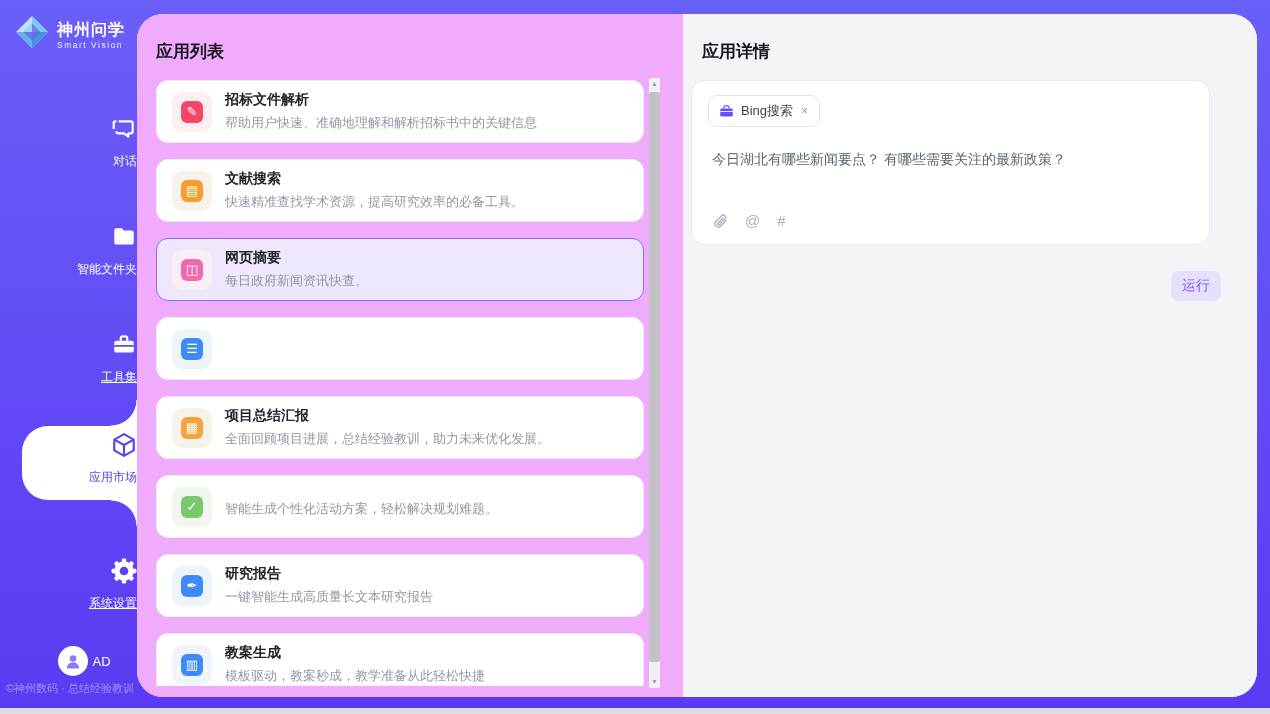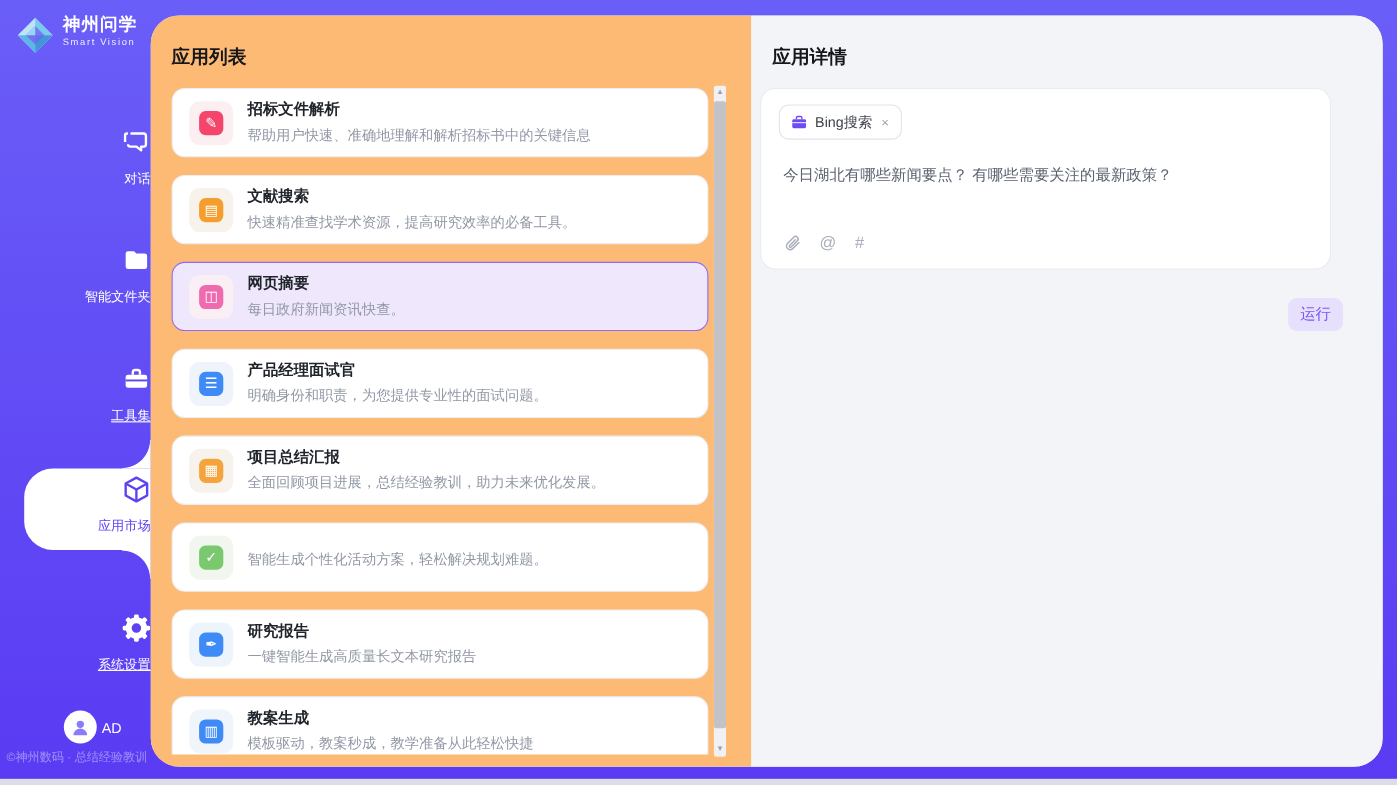--- a/index.html
+++ b/index.html
@@ -8,21 +8,21 @@
     background:#dcdde6;
     font-family:"Liberation Sans","DejaVu Sans",sans-serif;
     -webkit-font-smoothing:antialiased;
   }
   .frame{
     position:absolute;left:0;top:0;width:1270px;height:708px;
     background:linear-gradient(180deg,#6a5ef8 0%,#5a3bf3 100%);
   }
   
   .sidebar{position:absolute;left:0;top:0;width:137px;height:708px;}
-  .brand{position:absolute;left:14px;top:14px;display:flex;align-items:flex-start;gap:7px;}
+  .brand{position:absolute;left:14px;top:14px;display:flex;align-items:flex-end;gap:7px;}
   .brand svg{width:36px;height:36px;flex:0 0 auto;}
   .brand-text{display:flex;flex-direction:column;line-height:1.1;}
   .brand-name{color:#fff;font-size:16px;font-weight:bold;letter-spacing:1px;}
   .brand-sub{color:rgba(255,255,255,.9);font-size:8.5px;letter-spacing:1.5px;margin-top:2px;}
   .nav-item{
     position:absolute;left:0;right:0;height:74px;text-align:right;color:#fff;cursor:pointer;
   }
   .nav-item .nav-icon{display:inline-block;width:26px;height:26px;margin-top:6px;}
   .nav-item .nav-icon svg{width:26px;height:26px;display:block;margin:0 auto;}
   .nav-item .nav-label{display:block;font-size:12px;margin-top:7px;}
@@ -41,21 +41,21 @@
   .user-row{position:absolute;left:0;top:646px;width:137px;display:flex;align-items:center;justify-content:center;gap:4px;cursor:pointer;padding-left:16px;}
   .avatar{width:30px;height:30px;border-radius:50%;background:#fff;display:flex;align-items:center;justify-content:center;}
   .avatar svg{width:20px;height:20px;}
   .user-initials{color:#fff;font-size:13px;}
   .side-footer{position:absolute;left:6px;bottom:12px;color:rgba(255,255,255,.42);font-size:11px;white-space:nowrap;}
   
   .panel{
     position:absolute;left:137px;top:14px;width:1120px;height:683px;
     border-radius:26px;overflow:hidden;background:#f3f4f7;
   }
-  .list-col{position:absolute;left:0;top:0;width:546px;height:683px;background:#fdba74;}
+  .list-col{position:absolute;left:0;top:0;width:546px;height:683px;background:#f0abfc;}
   .col-title{position:absolute;left:19px;top:26px;font-size:17px;font-weight:bold;color:#15171c;}
   .list-viewport{position:absolute;left:0;top:66px;width:546px;height:606px;overflow:hidden;}
   .app-card{
     position:relative;margin:0 0 16px 19px;width:486px;height:61px;background:#fff;
     border:1px solid #ededf1;border-radius:12px;display:flex;align-items:center;cursor:pointer;
   }
   .app-card.selected{background:#efe8fc;border-color:#8f6bf7;}
   .app-tile{
     width:40px;height:40px;border-radius:10px;background:#f3f4f6;margin-left:15px;
     display:flex;align-items:center;justify-content:center;flex:0 0 auto;
@@ -213,24 +213,20 @@
     </span>
     <span class="app-text">
       <div class="app-title">网页摘要</div>
       <div class="app-desc">每日政府新闻资讯快查。</div>
     </span>
   </div>
 
   <div class="app-card">
     <span class="app-tile" style="background: rgb(239, 244, 251);">
       <span class="app-glyph" style="background: rgb(62, 139, 247);">☰</span>
-    </span>
-    <span class="app-text">
-      <div class="app-title">产品经理面试官</div>
-      <div class="app-desc">明确身份和职责，为您提供专业性的面试问题。</div>
     </span>
   </div>
 
   <div class="app-card">
     <span class="app-tile" style="background: rgb(247, 243, 236);">
       <span class="app-glyph" style="background: rgb(245, 164, 61);">▦</span>
     </span>
     <span class="app-text">
       <div class="app-title">项目总结汇报</div>
       <div class="app-desc">全面回顾项目进展，总结经验教训，助力未来优化发展。</div>

